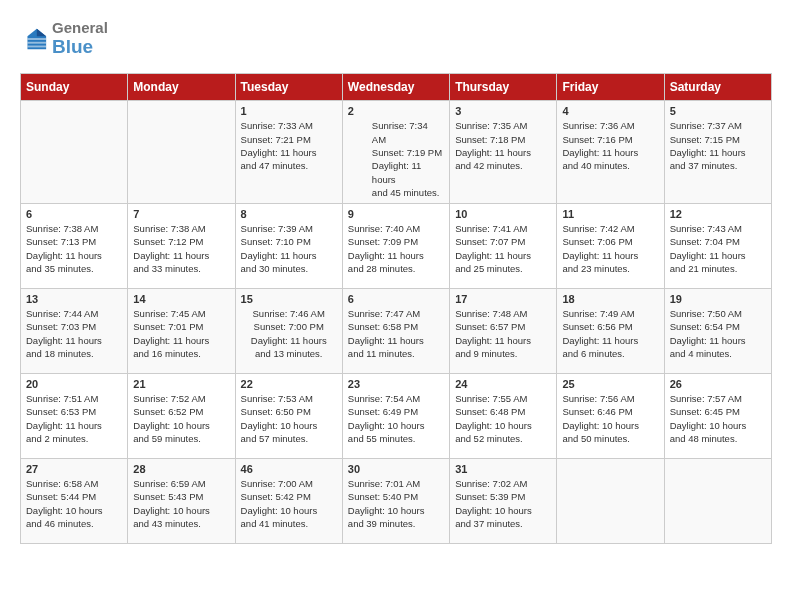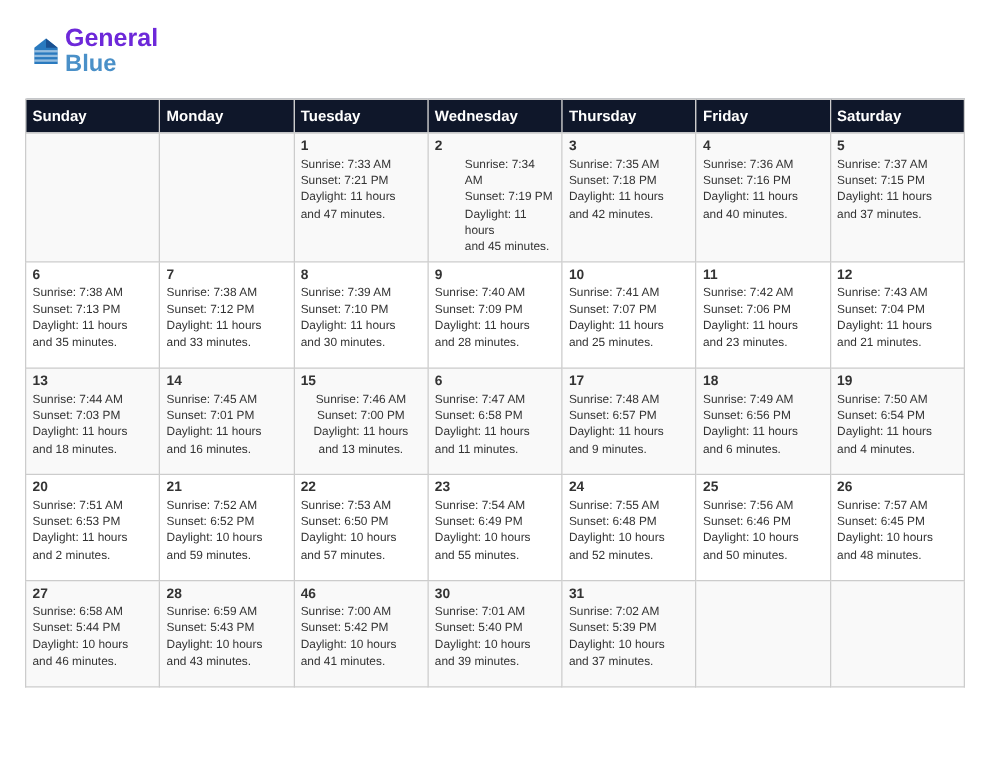--- a/index.html
+++ b/index.html
@@ -37,21 +37,21 @@
     .subtitle {
       font-size: 14px;
       color: #555;
     }
     table {
       width: 100%;
       border-collapse: collapse;
       table-layout: fixed;
     }
     thead th {
-      background-color: #0f172a;
+      background-color: #b91c1c;
       color: #fff;
       font-size: 12px;
       font-weight: bold;
       padding: 6px 5px;
       text-align: left;
       border: 1px solid #ccc;
     }
     tbody td {
       vertical-align: top;
       border: 1px solid #ccc;
@@ -84,21 +84,21 @@
 <div class="header">
   <div class="logo">
     <svg class="logo-icon" viewBox="0 0 30 30">
       <polygon points="18,4 28,12 28,26 8,26 8,12" fill="#2a7abf"></polygon>
       <polygon points="18,4 28,12 18,12" fill="#1a5090"></polygon>
       <rect x="8" y="14" width="20" height="2" fill="#fff" opacity="0.5"></rect>
       <rect x="8" y="18" width="20" height="2" fill="#fff" opacity="0.5"></rect>
       <rect x="8" y="22" width="20" height="2" fill="#fff" opacity="0.5"></rect>
     </svg>
     <div>
-      <div style="font-size:20px;font-weight:bold;color:#6d28d9;line-height:1.1;">General</div>
+      <div style="font-size:15px;font-weight:bold;color:#737373;line-height:1.1;">General</div>
       <div style="font-size:19px;font-weight:bold;color:#4a90c8;line-height:1.1;">Blue</div>
     </div>
   </div>
   <div class="title-section">
     <div class="month-title"></div>
     <div class="subtitle"></div>
   </div>
 </div>
 
 <table>

